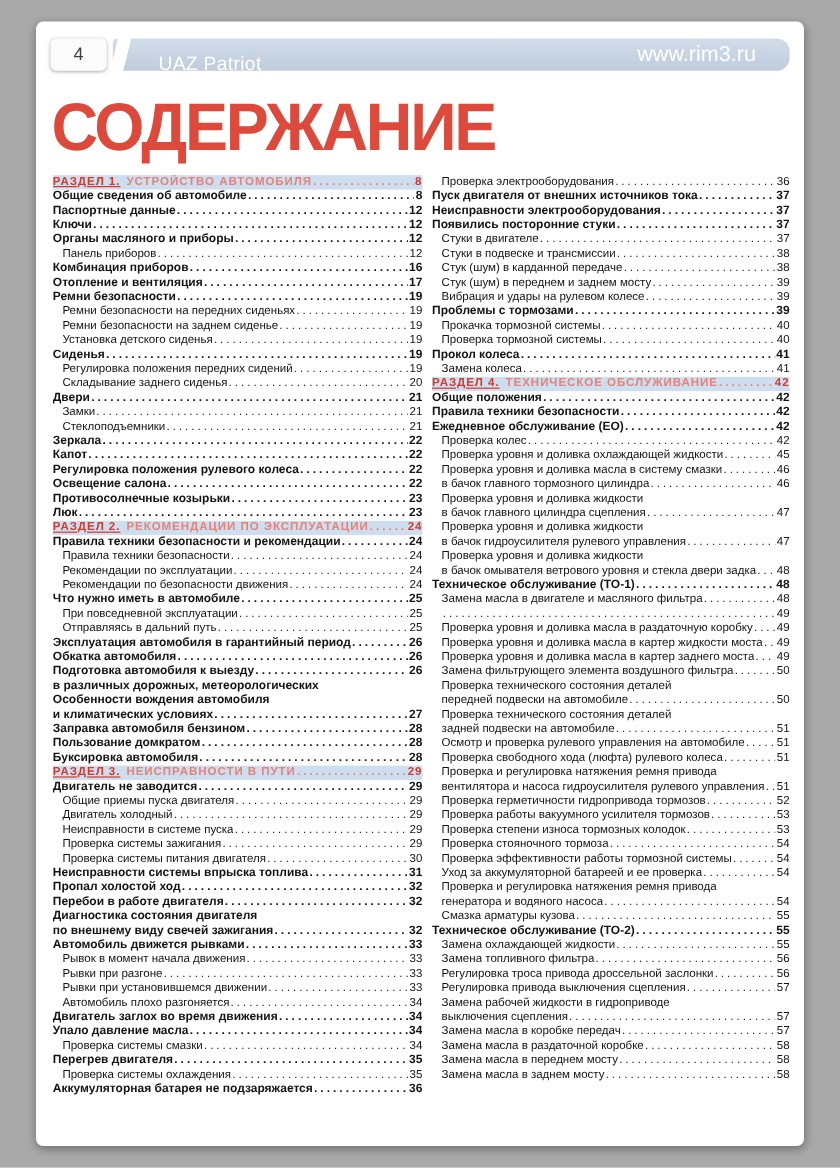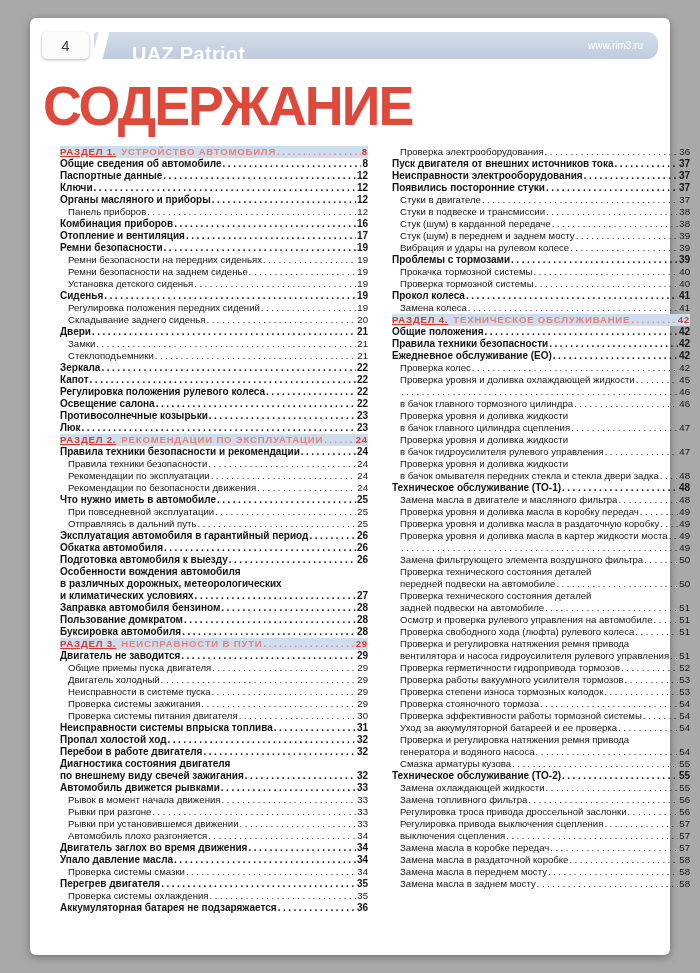--- a/index.html
+++ b/index.html
@@ -26,37 +26,37 @@
     position:absolute;left:52px;right:0;top:0;height:27px;
     background:linear-gradient(#d2dce9,#bfccdd);
     border-radius:4px 11px 11px 4px;
   }
   .band::before{
     content:"";position:absolute;left:1px;top:-2px;width:11px;height:31px;
     background:#ffffff;transform:skewX(-14deg);
   }
   .brand{
     position:absolute;left:38px;top:0;height:44px;display:flex;align-items:center;
-    color:#ffffff;font-size:20px;font-weight:bold;letter-spacing:0.3px;
+    color:#ffffff;font-size:16px;font-weight:normal;letter-spacing:0.3px;
   }
   .site{
-    position:absolute;right:15px;top:0;height:27px;display:flex;align-items:center;
-    color:#ffffff;font-size:10px;text-align:right;
+    position:absolute;right:28px;top:0;height:27px;display:flex;align-items:center;
+    color:#ffffff;font-size:18px;text-align:right;
   }
   
   .title{
     position:absolute;left:13px;top:60px;
     font-size:56px;font-weight:bold;line-height:1;
     color:#dd4a3c;letter-spacing:-2px;
     transform:scaleX(0.96);transform-origin:left;
     white-space:nowrap;
   }
   
   .cols{position:absolute;left:14px;top:128px;width:614px;display:flex;gap:8px;}
-  .col{display:block;margin-left:16px;}
+  .col{display:block;}
   .col.left{flex:0 0 308px;width:308px;}
   .col.right{flex:0 0 298px;width:298px;}
   .row{
     display:flex;align-items:baseline;
     height:12px;line-height:12px;overflow:hidden;
     font-size:10px;color:#141414;
   }
   .row.bold{font-weight:bold;align-items:center;}
   .row.sub{padding-left:8px;font-size:9.6px;}
   .lbl{white-space:nowrap;flex:0 0 auto;}
@@ -265,24 +265,24 @@
           <span class="lbl">Обкатка автомобиля</span>
           <span class="dots">..........................................................................................</span>
           <span class="pg">26</span>
         </div>
         <div class="row bold">
           <span class="lbl">Подготовка автомобиля к выезду</span>
           <span class="dots">..........................................................................................</span>
           <span class="pg">26</span>
         </div>
         <div class="row bold">
+          <span class="lbl">в различных дорожных, метеорологических</span>
+        </div>
+        <div class="row bold">
           <span class="lbl">Особенности вождения автомобиля</span>
-        </div>
-        <div class="row bold">
-          <span class="lbl">в различных дорожных, метеорологических</span>
         </div>
         <div class="row bold">
           <span class="lbl">и климатических условиях</span>
           <span class="dots">..........................................................................................</span>
           <span class="pg">27</span>
         </div>
         <div class="row bold">
           <span class="lbl">Заправка автомобиля бензином</span>
           <span class="dots">..........................................................................................</span>
           <span class="pg">28</span>
@@ -508,20 +508,21 @@
           <span class="lbl">Проверка колес</span>
           <span class="dots">..........................................................................................</span>
           <span class="pg">42</span>
         </div>
         <div class="row sub">
           <span class="lbl">Проверка уровня и доливка охлаждающей жидкости</span>
           <span class="dots">..........................................................................................</span>
           <span class="pg">45</span>
         </div>
         <div class="row sub">
+          <span class="lbl">Проверка уровня и доливка масла в систему смазки</span>
           <span class="dots">..........................................................................................</span>
           <span class="pg">46</span>
         </div>
         <div class="row sub">
           <span class="lbl">в бачок главного тормозного цилиндра</span>
           <span class="dots">..........................................................................................</span>
           <span class="pg">46</span>
         </div>
         <div class="row sub">
           <span class="lbl">Проверка уровня и доливка жидкости</span>
@@ -536,50 +537,50 @@
         </div>
         <div class="row sub">
           <span class="lbl">в бачок гидроусилителя рулевого управления</span>
           <span class="dots">..........................................................................................</span>
           <span class="pg">47</span>
         </div>
         <div class="row sub">
           <span class="lbl">Проверка уровня и доливка жидкости</span>
         </div>
         <div class="row sub">
-          <span class="lbl">в бачок омывателя передних стекла и стекла двери задка</span>
+          <span class="lbl">в бачок омывателя ветрового уровня и стекла двери задка</span>
           <span class="dots">..........................................................................................</span>
           <span class="pg">48</span>
         </div>
         <div class="row bold">
           <span class="lbl">Техническое обслуживание (ТО-1)</span>
           <span class="dots">..........................................................................................</span>
           <span class="pg">48</span>
         </div>
         <div class="row sub">
           <span class="lbl">Замена масла в двигателе и масляного фильтра</span>
           <span class="dots">..........................................................................................</span>
           <span class="pg">48</span>
         </div>
         <div class="row sub">
-          <span class="lbl">Проверка уровня и доливка масла в коробку передач</span>
           <span class="dots">..........................................................................................</span>
           <span class="pg">49</span>
         </div>
         <div class="row sub">
           <span class="lbl">Проверка уровня и доливка масла в раздаточную коробку</span>
           <span class="dots">..........................................................................................</span>
           <span class="pg">49</span>
         </div>
         <div class="row sub">
           <span class="lbl">Проверка уровня и доливка масла в картер жидкости моста</span>
           <span class="dots">..........................................................................................</span>
           <span class="pg">49</span>
         </div>
         <div class="row sub">
+          <span class="lbl">Проверка уровня и доливка масла в картер заднего моста</span>
           <span class="dots">..........................................................................................</span>
           <span class="pg">49</span>
         </div>
         <div class="row sub">
           <span class="lbl">Замена фильтрующего элемента воздушного фильтра</span>
           <span class="dots">..........................................................................................</span>
           <span class="pg">50</span>
         </div>
         <div class="row sub">
           <span class="lbl">Проверка технического состояния деталей</span>
@@ -675,20 +676,23 @@
         </div>
         <div class="row sub">
           <span class="lbl">Регулировка троса привода дроссельной заслонки</span>
           <span class="dots">..........................................................................................</span>
           <span class="pg">56</span>
         </div>
         <div class="row sub">
           <span class="lbl">Регулировка привода выключения сцепления</span>
           <span class="dots">..........................................................................................</span>
           <span class="pg">57</span>
+        </div>
+        <div class="row sub">
+          <span class="lbl">Замена рабочей жидкости в гидроприводе</span>
         </div>
         <div class="row sub">
           <span class="lbl">выключения сцепления</span>
           <span class="dots">..........................................................................................</span>
           <span class="pg">57</span>
         </div>
         <div class="row sub">
           <span class="lbl">Замена масла в коробке передач</span>
           <span class="dots">..........................................................................................</span>
           <span class="pg">57</span>

